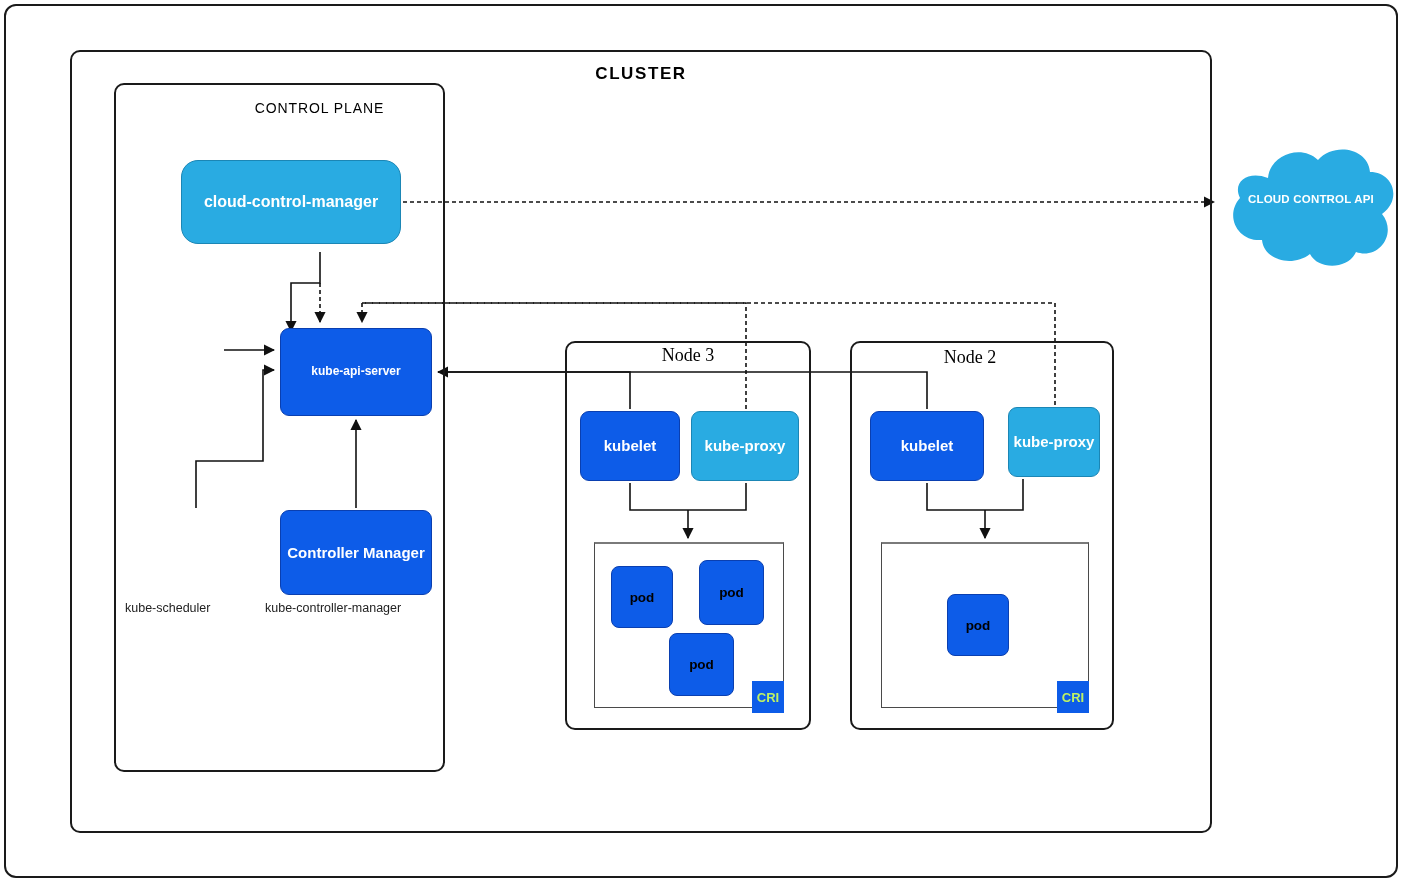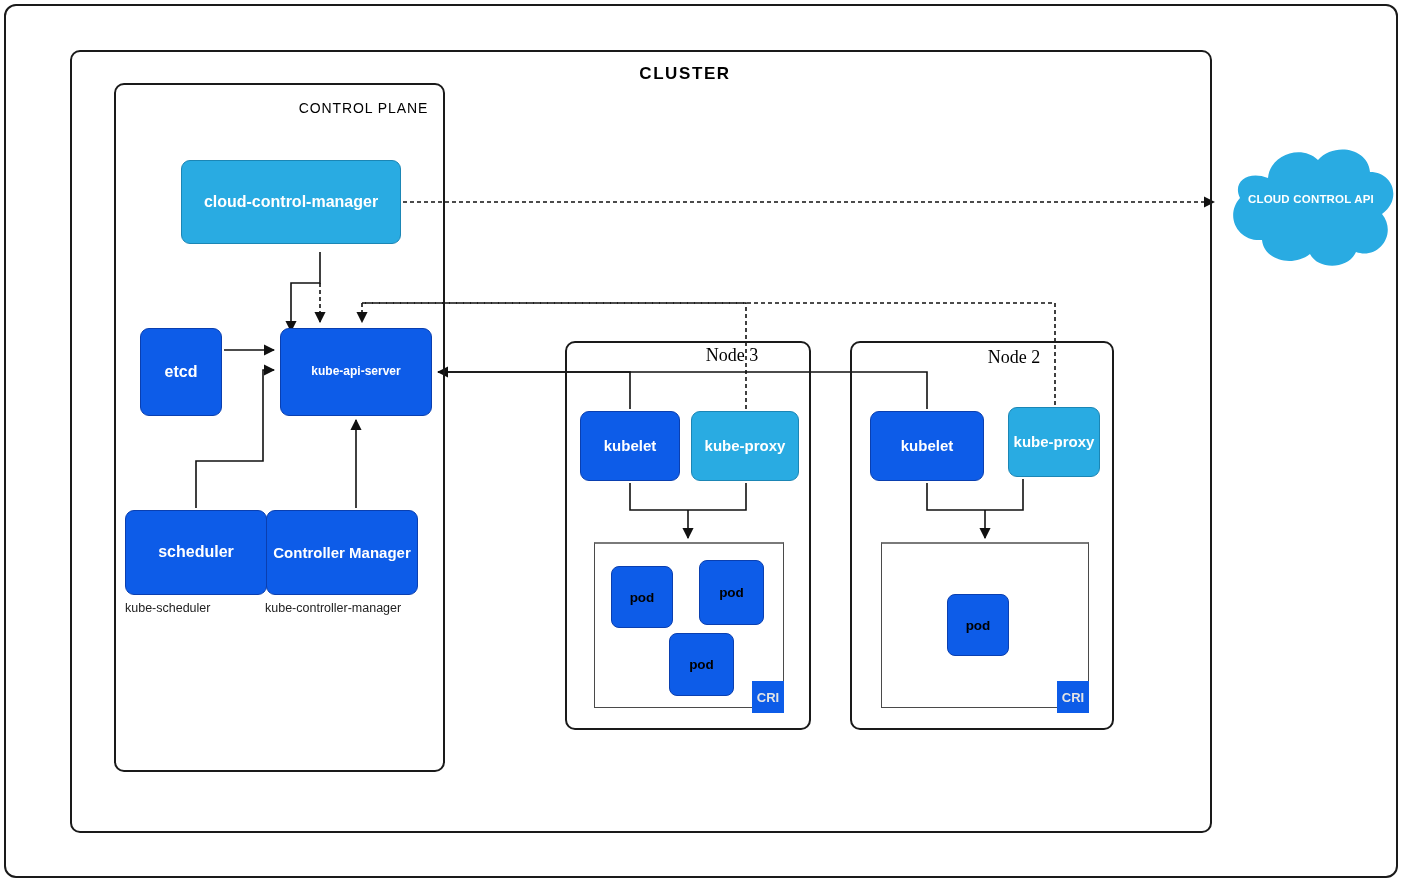--- a/index.html
+++ b/index.html
@@ -34,21 +34,20 @@
   #cluster-frame { left: 70px; top: 50px; width: 1142px; height: 783px; }
   #control-plane-frame { left: 114px; top: 83px; width: 331px; height: 689px; }
   #node1-frame { left: 565px; top: 341px; width: 246px; height: 389px; }
   #node2-frame { left: 850px; top: 341px; width: 264px; height: 389px; }
 
   .frame-title {
     position: absolute;
     white-space: nowrap;
     color: #000000;
     user-select: none;
-    padding-left: 44px;
   }
   #cluster-title {
     left: 0; top: 64px; width: 1282px;
     text-align: center;
     font-size: 17px;
     font-weight: bold;
     letter-spacing: 1.6px;
   }
   #control-plane-title {
     left: 114px; top: 100px; width: 331px;
@@ -81,25 +80,25 @@
   }
   .dark {
     background: #0d5ce8;
     border: 1px solid #0a3fb0;
   }
   .light {
     background: #29abe2;
     border: 1px solid #1b86b5;
   }
 
-  #ccm-box   { left: 181px; top: 160px;  width: 220px; height: 84px;  font-size: 16px; }
+  #ccm-box   { left: 181px; top: 160px;  width: 220px; height: 84px;  font-size: 16px; border-radius: 17px; }
   #etcd-box  { left: 140px; top: 328px;  width: 82px;  height: 88px;  font-size: 16px; }
   #api-box   { left: 280px; top: 328px;  width: 152px; height: 88px;  font-size: 12px; }
   #sched-box { left: 125px; top: 510px;  width: 142px; height: 85px;  font-size: 16px; }
-  #cm-box    { left: 266px; top: 510px;  width: 152px; height: 85px;  font-size: 15px; }
+  #cm-box    { left: 280px; top: 510px;  width: 152px; height: 85px;  font-size: 15px; }
 
   .sublabel {
     position: absolute;
     text-align: left;
     font-size: 12.5px;
     color: #222222;
     white-space: nowrap;
     user-select: none;
   }
   #sched-sub { left: 125px; top: 601px; width: 142px; }
@@ -117,21 +116,21 @@
     border: 1px solid #4a4a4a;
     border-top: 2px solid #7a7a7a;
   }
   #n1-cri { left: 594px; top: 542px; width: 190px; height: 166px; }
   #n2-cri { left: 881px; top: 542px; width: 208px; height: 166px; }
 
   .cri-badge {
     position: absolute;
     box-sizing: border-box;
     background: #0d5ce8;
-    color: #e5e5e5;
+    color: #bef264;
     font-size: 13px;
     font-weight: bold;
     display: flex;
     align-items: center;
     justify-content: center;
     width: 32px;
     height: 32px;
     user-select: none;
   }
   #n1-cri-badge { left: 752px; top: 681px; }
@@ -222,25 +221,23 @@
   <div class="frame" id="node1-frame"></div>
   <div class="frame" id="node2-frame"></div>
 
   <div class="frame-title" id="cluster-title">CLUSTER</div>
   <div class="frame-title" id="control-plane-title">CONTROL PLANE</div>
   <div class="frame-title node-title" id="node1-title">Node 3</div>
   <div class="frame-title node-title" id="node2-title">Node 2</div>
 
   <div class="nodebox light" id="ccm-box">cloud-control-manager</div>
 
-  <div class="nodebox dark" id="etcd-box">etcd</div>
 
   <div class="nodebox dark" id="api-box">kube-api-server</div>
 
-  <div class="nodebox dark" id="sched-box">scheduler</div>
   <div class="sublabel" id="sched-sub">kube-scheduler</div>
 
   <div class="nodebox dark" id="cm-box">Controller Manager</div>
   <div class="sublabel" id="cm-sub">kube-controller-manager</div>
 
   <div class="nodebox dark" id="n1-kubelet">kubelet</div>
   <div class="nodebox light" id="n1-proxy">kube-proxy</div>
 
   <div class="cri-container" id="n1-cri"></div>
   <div class="pod" id="n1-pod-1">pod</div>

